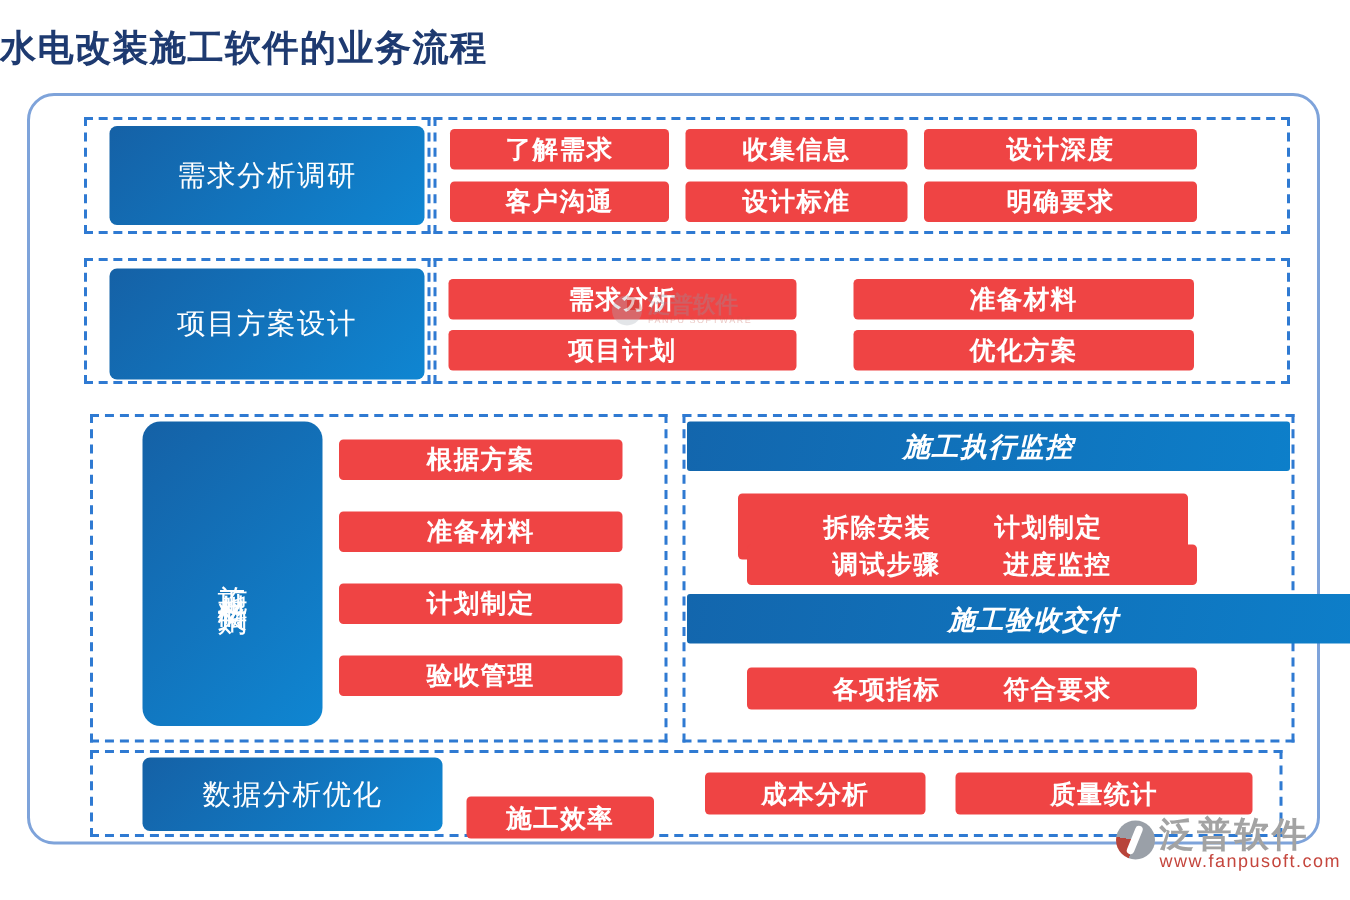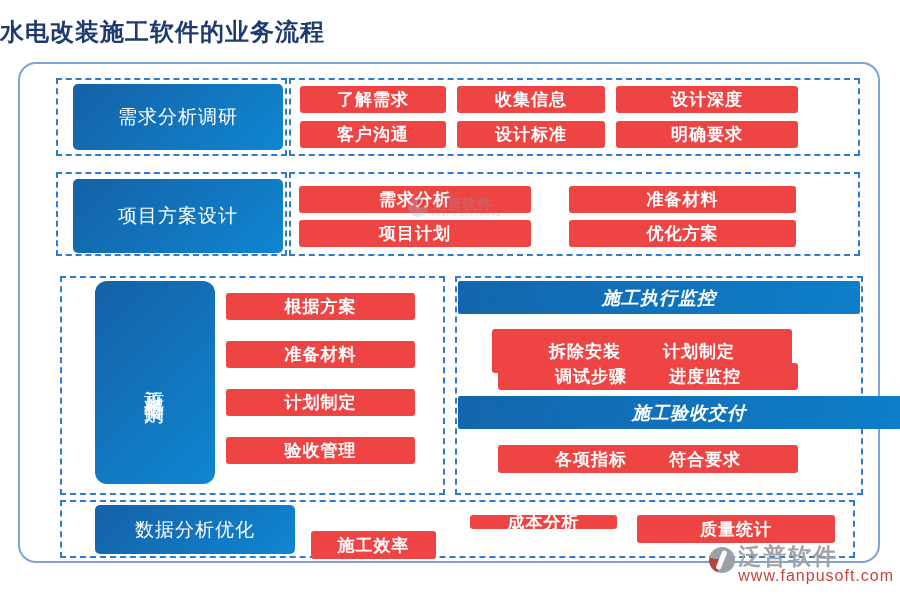--- a/index.html
+++ b/index.html
@@ -62,21 +62,21 @@
     width:26px;height:26px;border-radius:50%;margin-top:3px;
     background:conic-gradient(from 200deg,#b8443a 0 22%, #9aa0a8 22% 100%);
     position:relative;
   }
   .logo-circle::after{
     content:"";position:absolute;left:10px;top:3px;width:5px;height:20px;
     background:#ffffff;transform:rotate(22deg);border-radius:3px;
   }
   .logo-col{display:flex;flex-direction:column;line-height:1.05;}
   .logo-brand{font-size:23px;font-weight:bold;color:#a3a3a3;letter-spacing:2px;}
-  .logo-url{font-size:16px;color:#c5463d;text-align:right;letter-spacing:1px;}
+  .logo-url{font-size:12px;color:#c5463d;text-align:right;letter-spacing:1px;}
 </style>
 </head>
 <body>
 
 <div class="title">水电改装施工软件的业务流程</div>
 
 <div class="outer"></div>
 
 <div class="dashed" style="left:56px;top:78px;width:231px;height:78px"></div>
 <div class="stage" style="left:73px;top:84px;width:210px;height:66px">需求分析调研</div>
@@ -123,21 +123,21 @@
 </div>
 <div class="header-bar" style="left:458px;top:396px;width:462px;height:33px">施工验收交付</div>
 <div class="node pair" style="left:498px;top:445px;width:300px;height:28px">
   <span>各项指标</span>
   <span>符合要求</span>
 </div>
 
 <div class="dashed" style="left:60px;top:500px;width:795px;height:58px"></div>
 <div class="stage" style="left:95px;top:505px;width:200px;height:49px">数据分析优化</div>
 <div class="node" style="left:311px;top:531px;width:125px;height:28px">施工效率</div>
-<div class="node" style="left:470px;top:515px;width:147px;height:14px">成本分析</div>
+<div class="node" style="left:470px;top:515px;width:147px;height:28px">成本分析</div>
 <div class="node" style="left:637px;top:515px;width:198px;height:28px">质量统计</div>
 
 <div class="logo">
   <span class="logo-circle"></span>
   <span class="logo-col">
     <span class="logo-brand">泛普软件</span>
     <span class="logo-url">www.fanpusoft.com</span>
   </span>
 </div>
 

